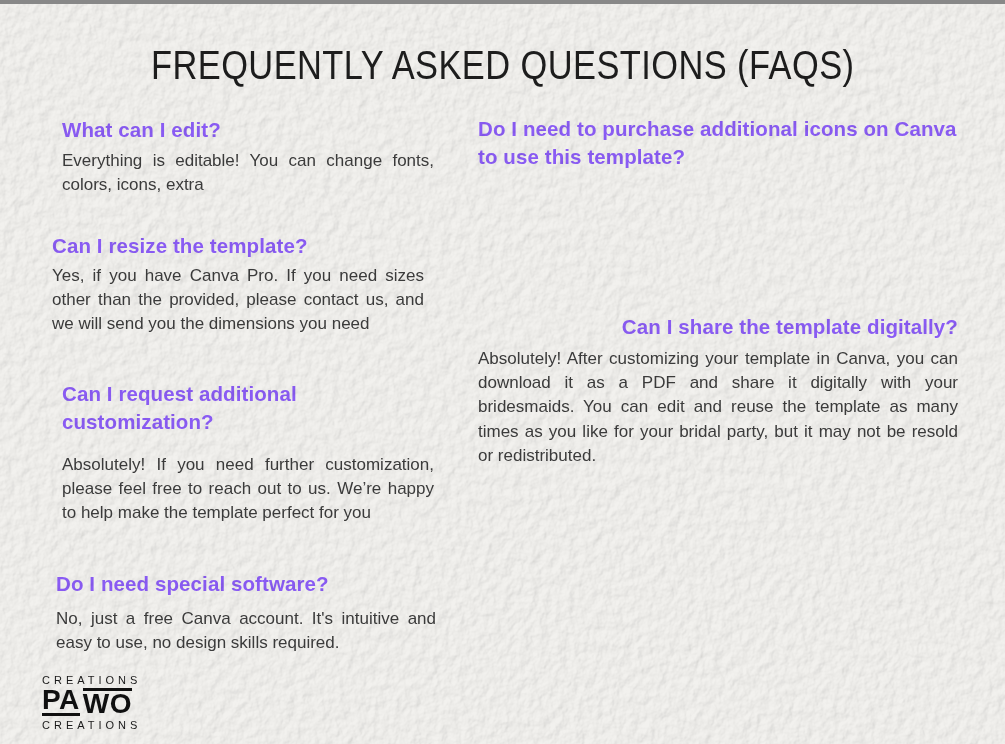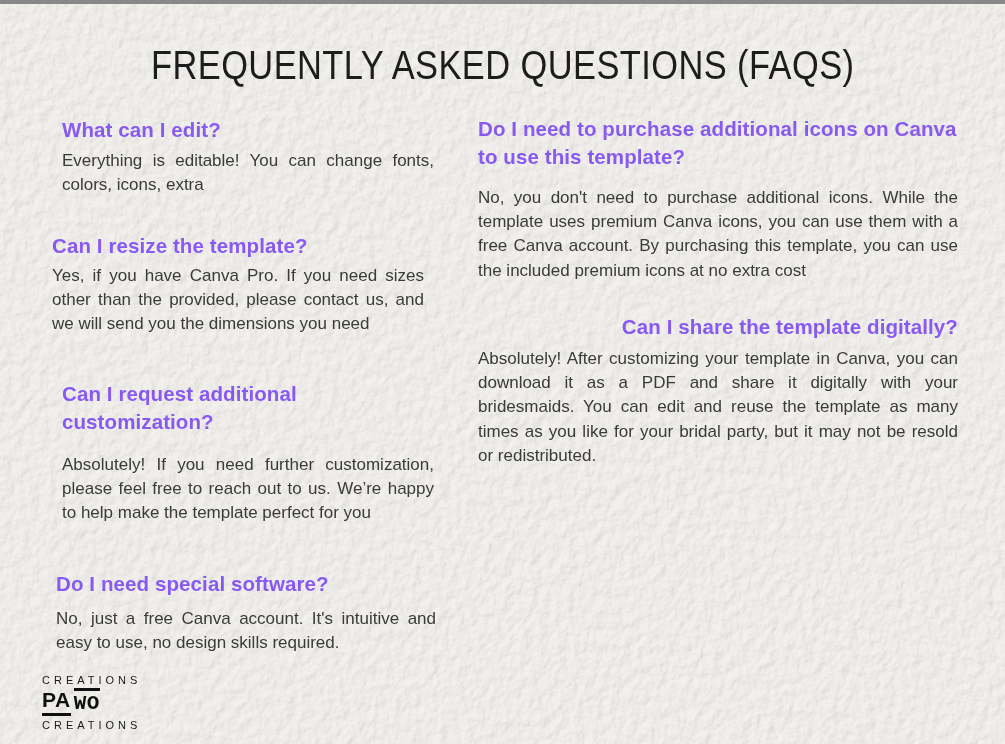--- a/index.html
+++ b/index.html
@@ -80,34 +80,33 @@
     font-weight: 400;
     letter-spacing: 4px;
     color: #1a1a1a;
     white-space: nowrap;
   }
   .logo-main {
     display: flex;
     align-items: flex-end;
     margin: 2px 0 3px 0;
     font-weight: 800;
-    font-size: 21px;
+    font-size: 28px;
     line-height: 24px;
     letter-spacing: 0.5px;
     color: #101010;
   }
   .logo-pa {
     border-bottom: 3.5px solid #101010;
     padding-bottom: 1px;
     margin-right: 3px;
   }
   .logo-wo {
     border-top: 3.5px solid #101010;
     padding-top: 1px;
-    font-family: Liberation Mono, monospace;
   }
 </style>
 </head>
 <body>
 
 <div class="page">
 
   <svg class="texture" xmlns="http://www.w3.org/2000/svg">
     <defs>
       <filter id="paperTex" x="0" y="0" width="100%" height="100%">
@@ -139,21 +138,20 @@
     <p>No, just a free Canva account. It's intuitive and easy to use, no design skills required.</p>
   </div>
 
   <div class="sec s-l3">
     <h2>Can I request additional customization?</h2>
     <p>Absolutely! If you need further customization, please feel free to reach out to us. We’re happy to help make the template perfect for you</p>
   </div>
 
   <div class="sec s-r1">
     <h2>Do I need to purchase additional icons on Canva to use this template?</h2>
-    <p>No, you don't need to purchase additional icons. While the template uses premium Canva icons, you can use them with a free Canva account. By purchasing this template, you can use the included premium icons at no extra cost</p>
   </div>
 
   <div class="sec s-r2">
     <h2>Can I share the template digitally?</h2>
     <p>Absolutely! After customizing your template in Canva, you can download it as a PDF and share it digitally with your bridesmaids. You can edit and reuse the template as many times as you like for your bridal party, but it may not be resold or redistributed.</p>
   </div>
 
   <div class="logo">
     <div class="logo-top">CREATIONS</div>
     <div class="logo-main">

